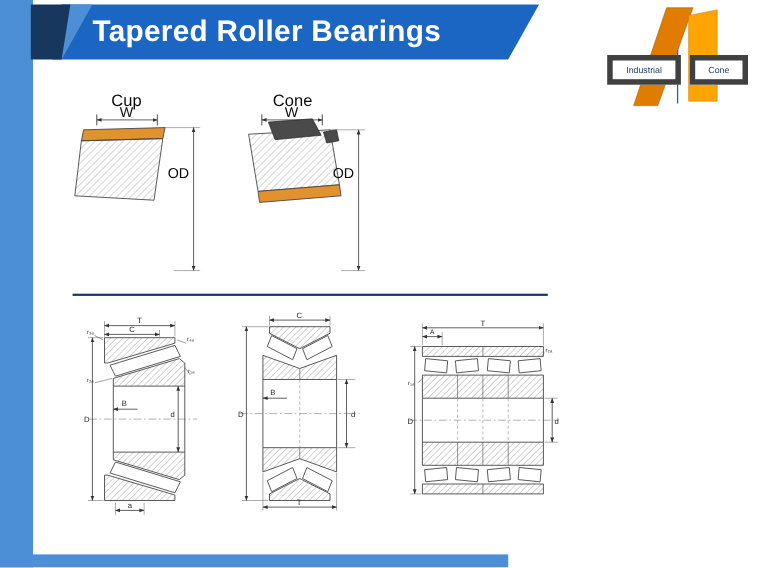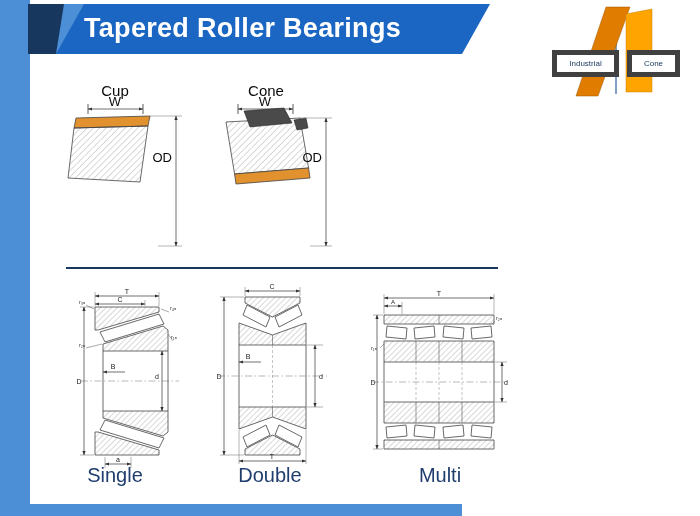--- a/index.html
+++ b/index.html
@@ -250,17 +250,14 @@
       <line class="ext" x1="125" y1="112" x2="137" y2="112"></line>
       <line class="dimL" x1="132" y1="72" x2="132" y2="112" marker-start="url(#m4)" marker-end="url(#m4)"></line>
       <text class="t-dim mid" x="136" y="95">d</text>
       <text class="t-dimS" x="126" y="30">r₂ₐ</text>
       <line class="leader" x1="125" y1="31" x2="122" y2="34"></line>
       <text class="t-dimS" x="1" y="60">r₁ₐ</text>
       <line class="leader" x1="10" y1="58" x2="14" y2="54"></line>
     </g>
   </svg>
 
-  <div class="abs caption cap-single">Single</div>
-  <div class="abs caption cap-double">Double</div>
-  <div class="abs caption cap-multi">Multi</div>
 
 </div>
 
 </body></html>

